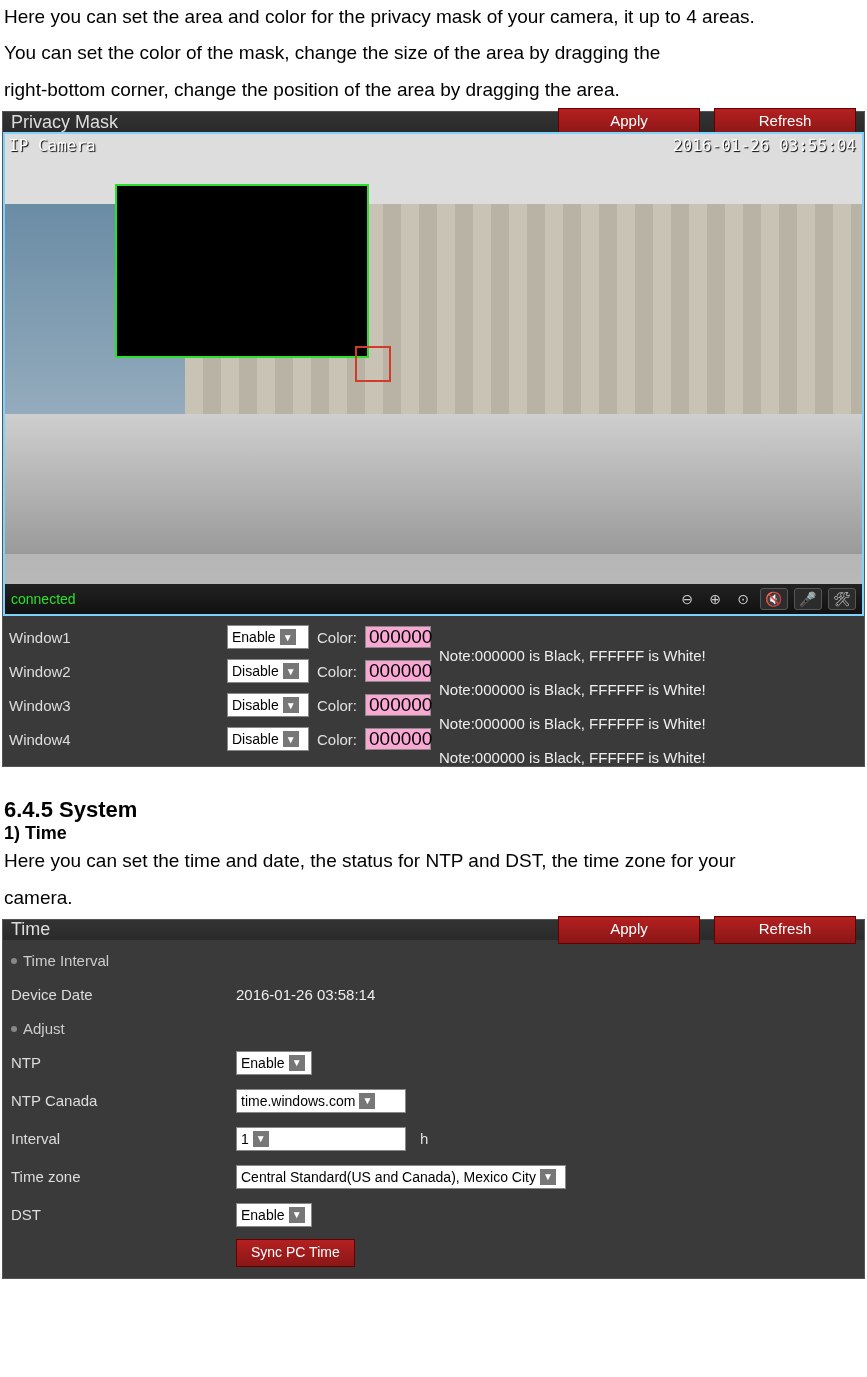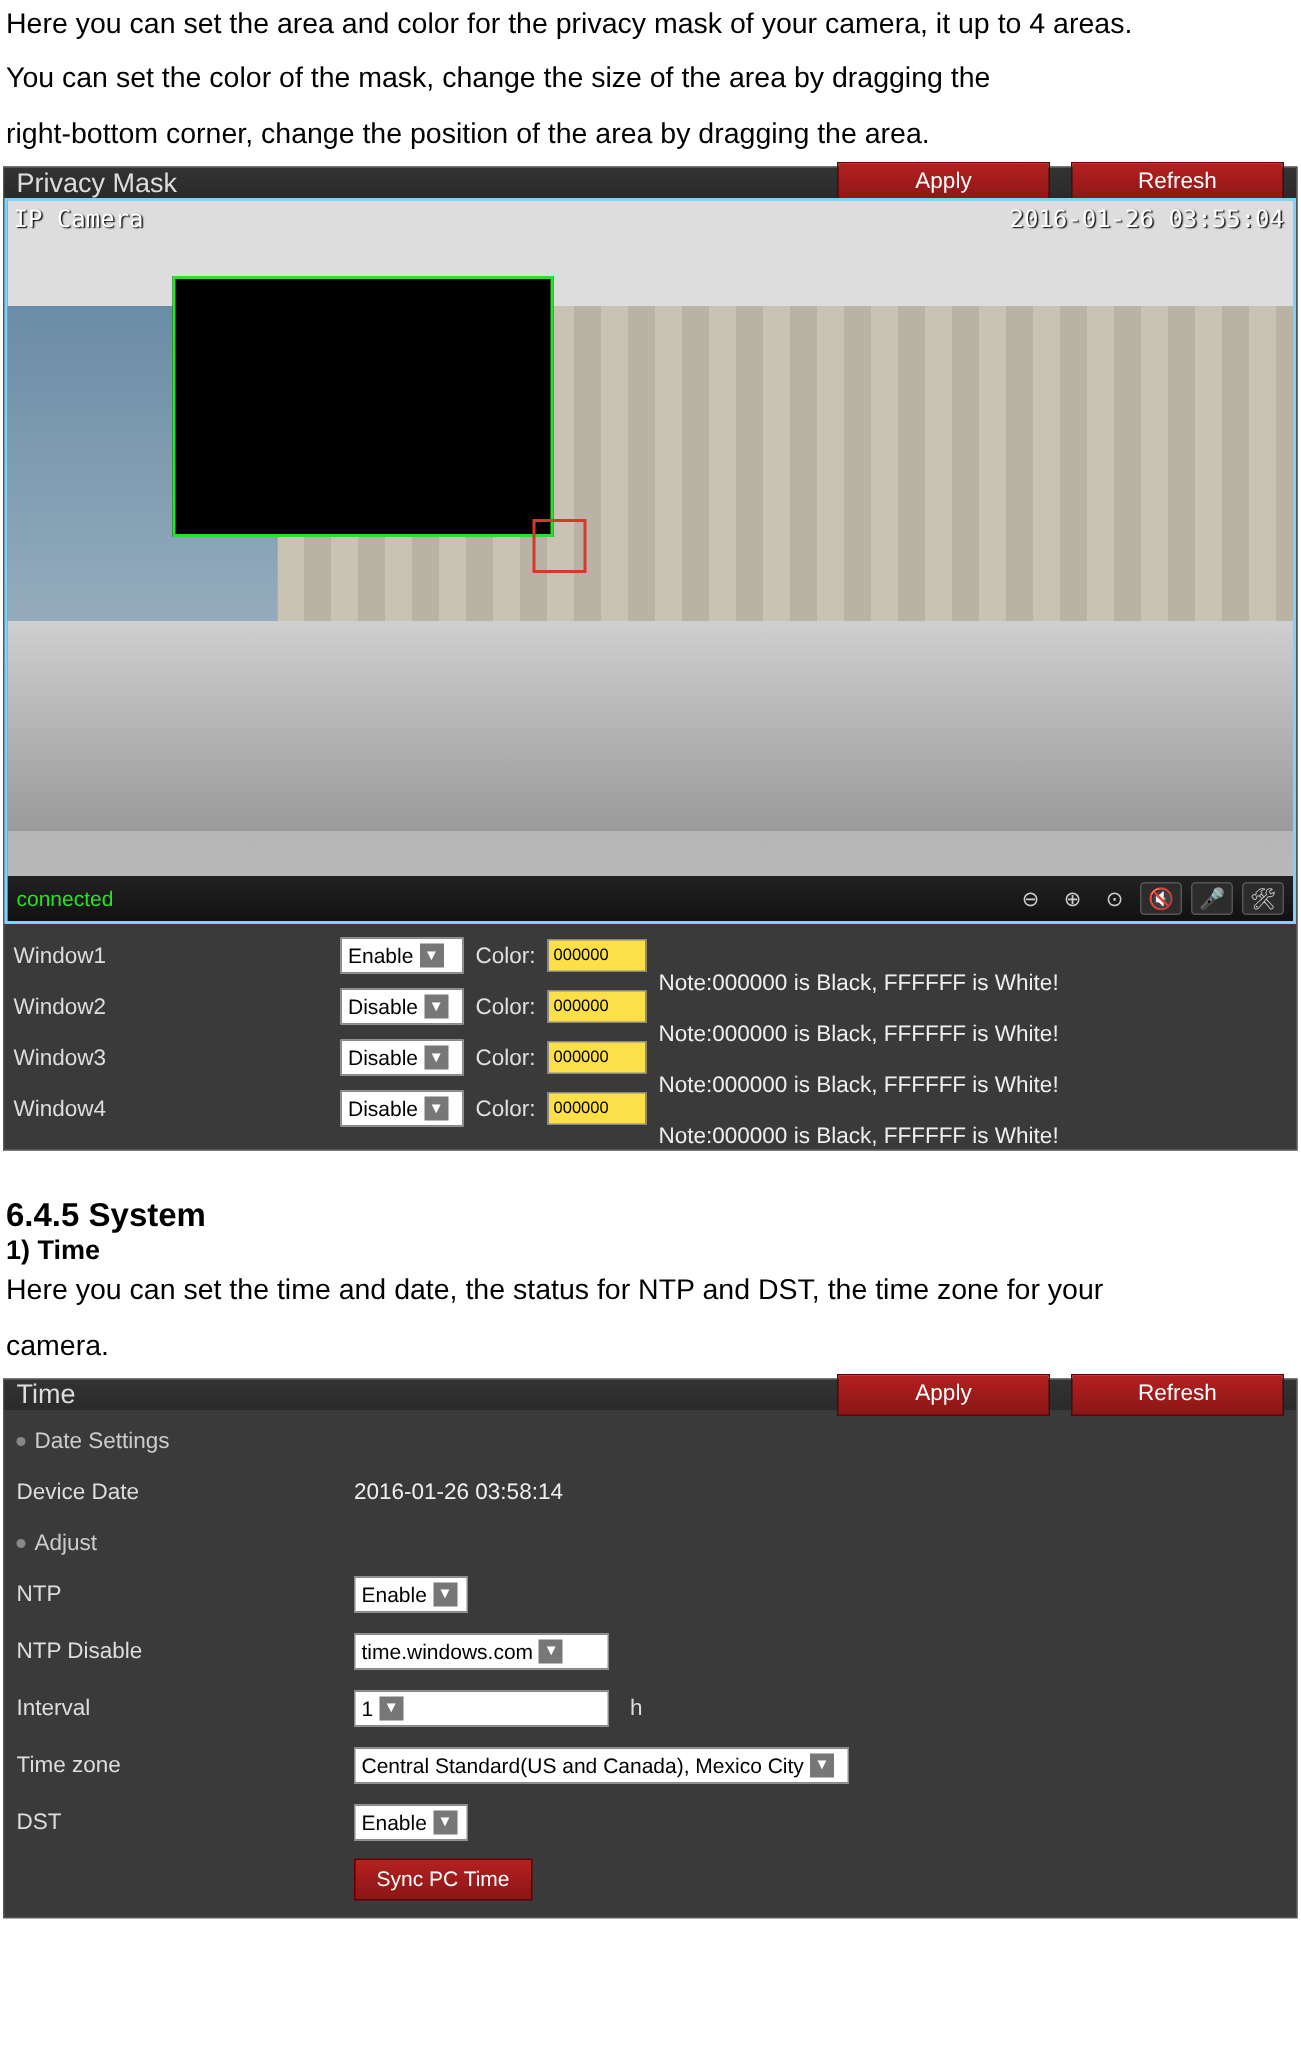--- a/index.html
+++ b/index.html
@@ -111,22 +111,22 @@
   .select {
     background:#fff;color:#000;border:1px solid #888;height:22px;
     display:inline-flex;align-items:center;padding:0 4px;font-size:14px;
     position:relative;
   }
   .select .caret {
     width:16px;height:16px;margin-left:4px;background:#777;
     display:flex;align-items:center;justify-content:center;color:#fff;font-size:10px;
   }
   .color-field {
-    background:#fde047;color:#000;border:1px solid #888;height:20px;width:58px;
-    font-size:11px;padding:0 3px;display:inline-flex;align-items:center;
+    background:#f9a8d4;color:#000;border:1px solid #888;height:20px;width:58px;
+    font-size:19px;padding:0 3px;display:inline-flex;align-items:center;
   }
   .note { color:#eee;font-size:15px;margin-top:36px; }
   .section-gap { height:28px; }
   .h2 { font-size:22px;font-weight:bold;margin:2px 4px 0 4px; }
   .h3 { font-size:18px;font-weight:bold;margin:0 4px; }
   .time-rows { padding: 6px 8px; }
   .trow { display:flex;align-items:center;min-height:38px;gap:10px; }
   .trow-label { width:215px;color:#ddd;font-size:15px; }
   .trow-value { color:#eee;font-size:15px; }
   .sub-head { color:#ccc;font-size:15px;display:flex;align-items:center;gap:6px;height:30px; }
@@ -225,39 +225,39 @@
 
 <div class="panel">
   <div class="panel-header">
     <div class="panel-title">Time</div>
     <div class="btn-red">Apply</div>
     <div class="btn-red">Refresh</div>
   </div>
   <div class="time-rows">
     <div class="sub-head">
       <span class="dot"></span>
-      <span>Date Settings</span>
+      <span>Time Interval</span>
     </div>
     <div class="trow">
       <span class="trow-label">Device Date</span>
       <span class="trow-value">2016-01-26 03:58:14</span>
     </div>
     <div class="sub-head">
       <span class="dot"></span>
       <span>Adjust</span>
     </div>
     <div class="trow">
       <span class="trow-label">NTP</span>
       <span class="select" style="width:66px;">
         <span>Enable</span>
           <span class="caret">▼</span>
       </span>
     </div>
     <div class="trow">
-      <span class="trow-label">NTP Disable</span>
+      <span class="trow-label">NTP Canada</span>
       <span class="select" style="width:160px;">
         <span>time.windows.com</span>
           <span class="caret">▼</span>
       </span>
     </div>
     <div class="trow">
       <span class="trow-label">Interval</span>
       <span class="select" style="width:160px;">
         <span>1</span>
           <span class="caret">▼</span>

